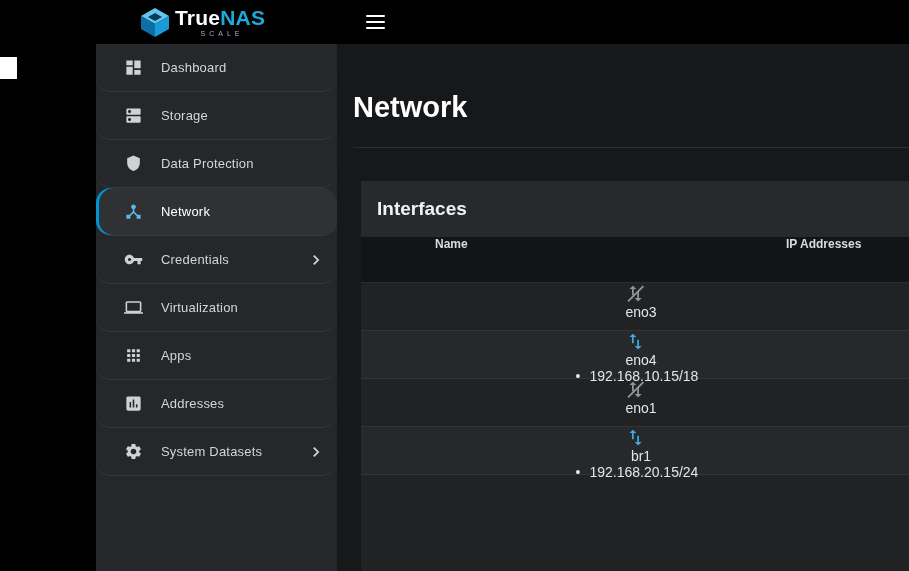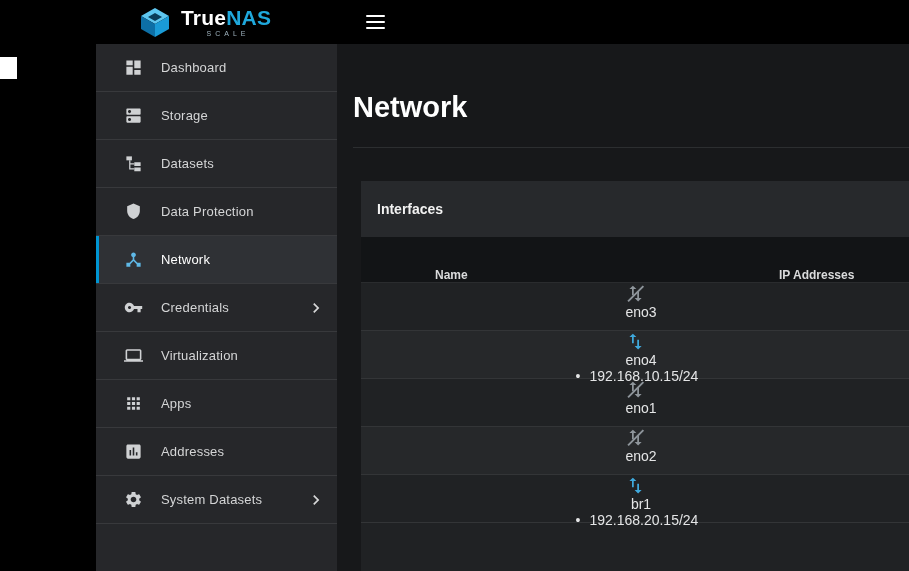--- a/index.html
+++ b/index.html
@@ -9,61 +9,61 @@
     background:#000; font-family:"Liberation Sans", sans-serif;
   }
   svg { display:block; }
 
   
   .left-strip { position:absolute; left:0; top:0; width:96px; height:571px; background:#000; }
   .white-sq { position:absolute; left:0; top:57px; width:17px; height:22px; background:#fff; }
 
   
   .topbar { position:absolute; left:96px; top:0; width:813px; height:44px; background:#000; }
-  .logo { position:absolute; left:42px; top:0; height:44px; display:flex; align-items:center; gap:9px; cursor:pointer; }
+  .logo { position:absolute; left:42px; top:0; height:44px; display:flex; align-items:center; gap:3px; cursor:pointer; }
   .logo-text { display:flex; flex-direction:column; line-height:1; }
   .logo-name { font-size:21px; font-weight:700; letter-spacing:.2px; color:#fff; }
   .logo-name .nas { color:#1fa8dc; }
   .logo-sub { font-size:7px; letter-spacing:4px; color:#9fb3bf; margin-top:2px; text-align:center; padding-left:4px; }
   .hamburger { position:absolute; left:267px; top:12px; width:24px; height:20px; background:transparent; border:none; padding:1px 2px; cursor:pointer; }
   .hamburger span { display:block; width:19px; height:2.4px; background:#fff; margin:0 auto 3.4px; border-radius:1px; }
   .hamburger span:last-child { margin-bottom:0; }
 
   
   .sidebar { position:absolute; left:96px; top:44px; width:241px; height:527px; background:#26272a; }
   .nav-item {
     position:relative; height:48px; border-bottom:1px solid #38393c;
     display:flex; align-items:center; padding-left:28px; gap:18px;
-    color:#d4d5d6; cursor:pointer;
+    color:#d4d5d6; cursor:pointer;border-radius:15px;
   }
   .nav-item svg { width:19px; height:19px; flex:none; color:#cfd1d3; }
   .nav-label { font-size:13px; font-weight:400; letter-spacing:.2px; }
   .nav-item.active { background:#2f3135; box-shadow:inset 3px 0 0 #0095d2; color:#fff; }
   .nav-item.active svg { color:#5fb8e6; }
   .chevron { position:absolute; right:11px; top:14px; }
   .chevron svg { width:20px; height:20px; color:#d6d7d8; }
 
   
   .main { position:absolute; left:337px; top:44px; width:572px; height:527px; background:#17181a; }
   .page-title { margin:48px 0 0 16px; font-size:29px; font-weight:700; color:#fff; line-height:1.1; }
   .title-divider { border:none; border-top:1px solid #2c2e30; margin:23px 0 0 16px; }
 
   .card { position:absolute; left:24px; top:137px; right:0; height:440px; background:#202224; }
   .card-header {
     height:56px; background:#27292c; display:flex; align-items:center;
-    padding-left:16px; font-size:14px; font-weight:700; color:#f2f2f2;
+    padding-left:16px; font-size:19px; font-weight:700; color:#f2f2f2;
   }
   .thead {
-    height:46px; background:#121416; display:flex; align-items:flex-end;
+    height:46px; background:#121416; display:flex; align-items:flex-start;
     font-size:12px; font-weight:700; color:#dadbdc; border-bottom:1px solid #2a2c2e;
   }
   .cell-icon { width:62px; flex:none; display:flex; align-items:center; justify-content:center; }
   .cell-name { flex:1; padding-left:12px; }
   .cell-ip   { width:155px; flex:none; display:flex; align-items:center; }
-  .thead .cell-ip span { margin-left:25px; }
+  .thead .cell-ip span { margin-left:32px; }
 
   .row {
     height:48px; border-bottom:1px solid #333537; display:flex; align-items:center;
     color:#e4e5e6; font-size:14px; cursor:pointer;flex-direction:column;
   }
   .rows .row:nth-child(odd)  { background:#202224; }
   .rows .row:nth-child(even) { background:#26282a; }
   .row svg { width:21px; height:21px; }
   .icon-connected    { color:#3fa9dc; }
   .icon-disconnected { color:#8e959b; }
@@ -112,28 +112,20 @@
       <span class="nav-label">Dashboard</span>
     </div>
 
     <div class="nav-item">
       <svg viewBox="0 0 24 24" fill="currentColor">
           <path d="M20 13H4c-.55 0-1 .45-1 1v6c0 .55.45 1 1 1h16c.55 0 1-.45 1-1v-6c0-.55-.45-1-1-1zM7 19c-1.1 0-2-.9-2-2s.9-2 2-2 2 .9 2 2-.9 2-2 2zM20 3H4c-.55 0-1 .45-1 1v6c0 .55.45 1 1 1h16c.55 0 1-.45 1-1V4c0-.55-.45-1-1-1zM7 9c-1.1 0-2-.9-2-2s.9-2 2-2 2 .9 2 2-.9 2-2 2z"></path>
         </svg>
       <span class="nav-label">Storage</span>
     </div>
 
-    <div class="nav-item">
-      <svg viewBox="0 0 24 24" fill="currentColor">
-          <path d="M3 3h7v5H3z"></path>
-          <path d="M6.5 8v11.5H13v-1.6H8.1V13.3H13v-1.6H8.1V8z"></path>
-          <path d="M13 10.5h8v4.6h-8zM13 17.2h8v4.6h-8z"></path>
-        </svg>
-      <span class="nav-label">Datasets</span>
-    </div>
 
 
     <div class="nav-item">
       <svg viewBox="0 0 24 24" fill="currentColor">
           <path d="M12 2l8 3.5V11c0 4.8-3.2 9.1-8 10.5C7.2 20.1 4 15.8 4 11V5.5z"></path>
         </svg>
       <span class="nav-label">Data Protection</span>
     </div>
 
     <div class="nav-item active">
@@ -225,52 +217,39 @@
           <div class="cell-icon">
             <svg class="icon-connected" viewBox="0 0 24 24" fill="currentColor">
                 <path d="M16 17.01V10h-2v7.01h-3L15 21l4-3.99h-3zM9 3L5 6.99h3V14h2V6.99h3L9 3z"></path>
               </svg>
 
           </div>
           <div class="cell-name">eno4</div>
           <div class="cell-ip">
             <span class="ip-wrap">
                 <span>•</span>
-                <span>192.168.10.15/24</span>
+                <span>192.168.10.15/18</span>
               </span>
           </div>
         </div>
 
         <div class="row disconnected">
           <div class="cell-icon">
 
             <svg class="icon-disconnected" viewBox="0 0 24 24">
                 <path fill="currentColor" d="M16 17.01V10h-2v7.01h-3L15 21l4-3.99h-3zM9 3L5 6.99h3V14h2V6.99h3L9 3z"></path>
                 <path d="M3.5 21L21 3.5" stroke="currentColor" stroke-width="2.2"></path>
               </svg>
           </div>
           <div class="cell-name">eno1</div>
           <div class="cell-ip">
             
           </div>
         </div>
 
-        <div class="row disconnected">
-          <div class="cell-icon">
-
-            <svg class="icon-disconnected" viewBox="0 0 24 24">
-                <path fill="currentColor" d="M16 17.01V10h-2v7.01h-3L15 21l4-3.99h-3zM9 3L5 6.99h3V14h2V6.99h3L9 3z"></path>
-                <path d="M3.5 21L21 3.5" stroke="currentColor" stroke-width="2.2"></path>
-              </svg>
-          </div>
-          <div class="cell-name">eno2</div>
-          <div class="cell-ip">
-            
-          </div>
-        </div>
 
 
         <div class="row connected">
           <div class="cell-icon">
             <svg class="icon-connected" viewBox="0 0 24 24" fill="currentColor">
                 <path d="M16 17.01V10h-2v7.01h-3L15 21l4-3.99h-3zM9 3L5 6.99h3V14h2V6.99h3L9 3z"></path>
               </svg>
 
           </div>
           <div class="cell-name">br1</div>

